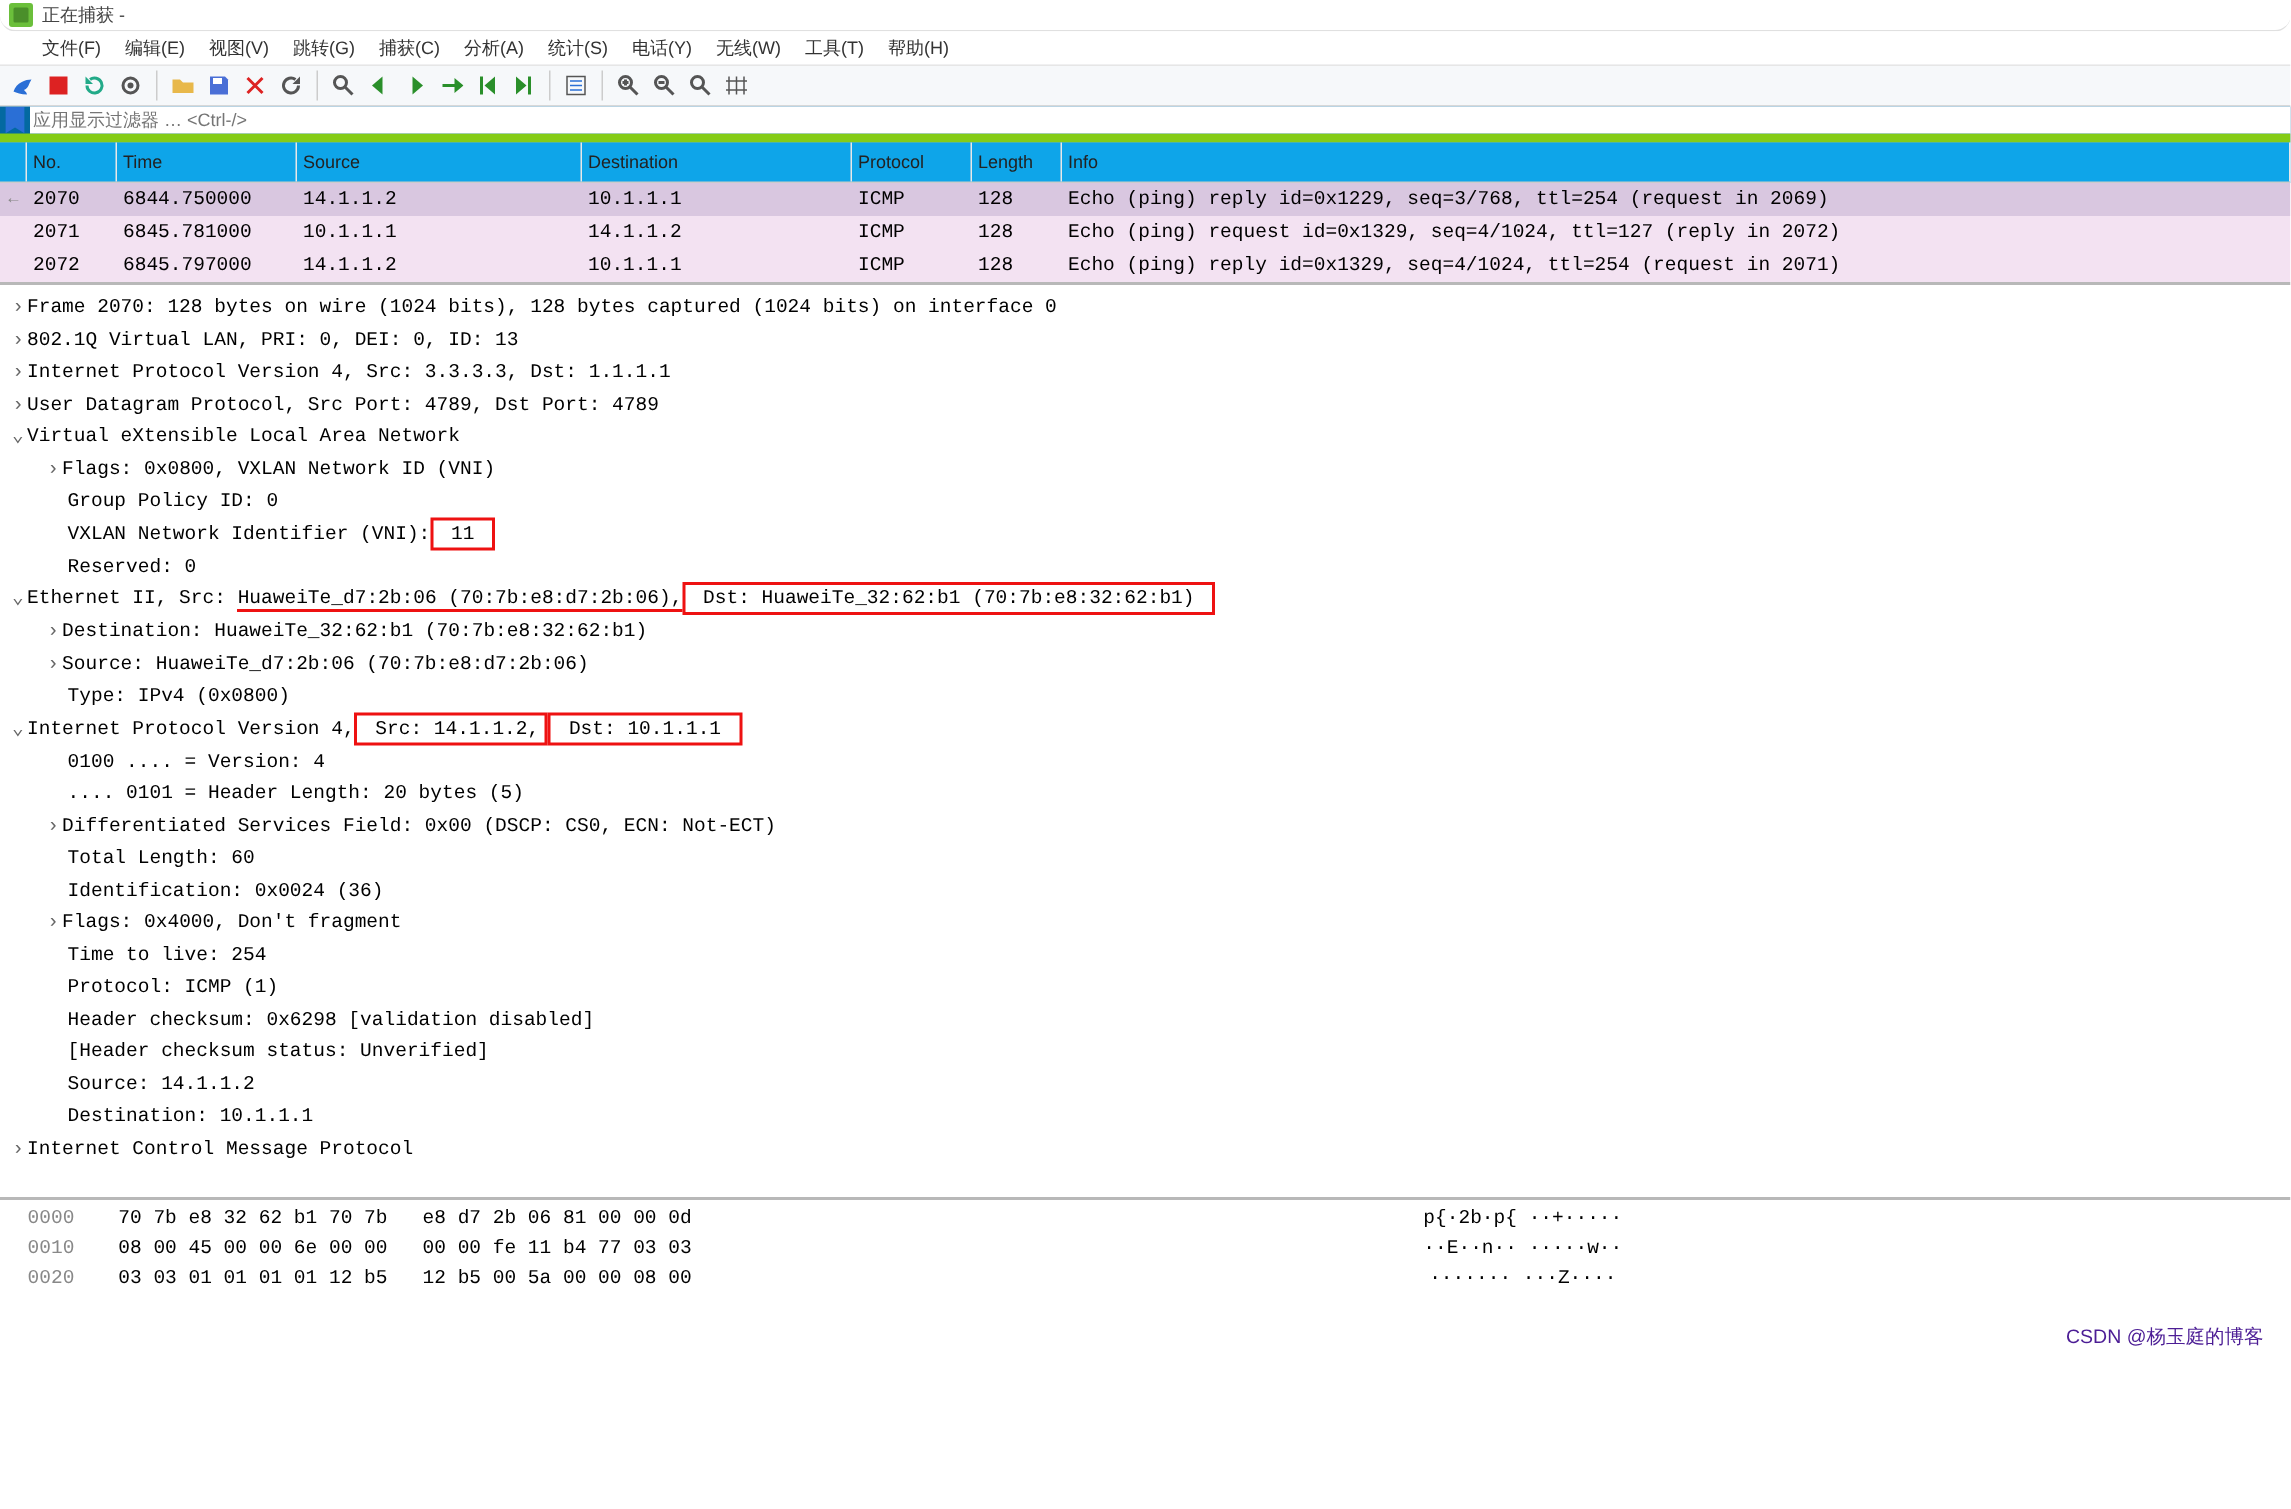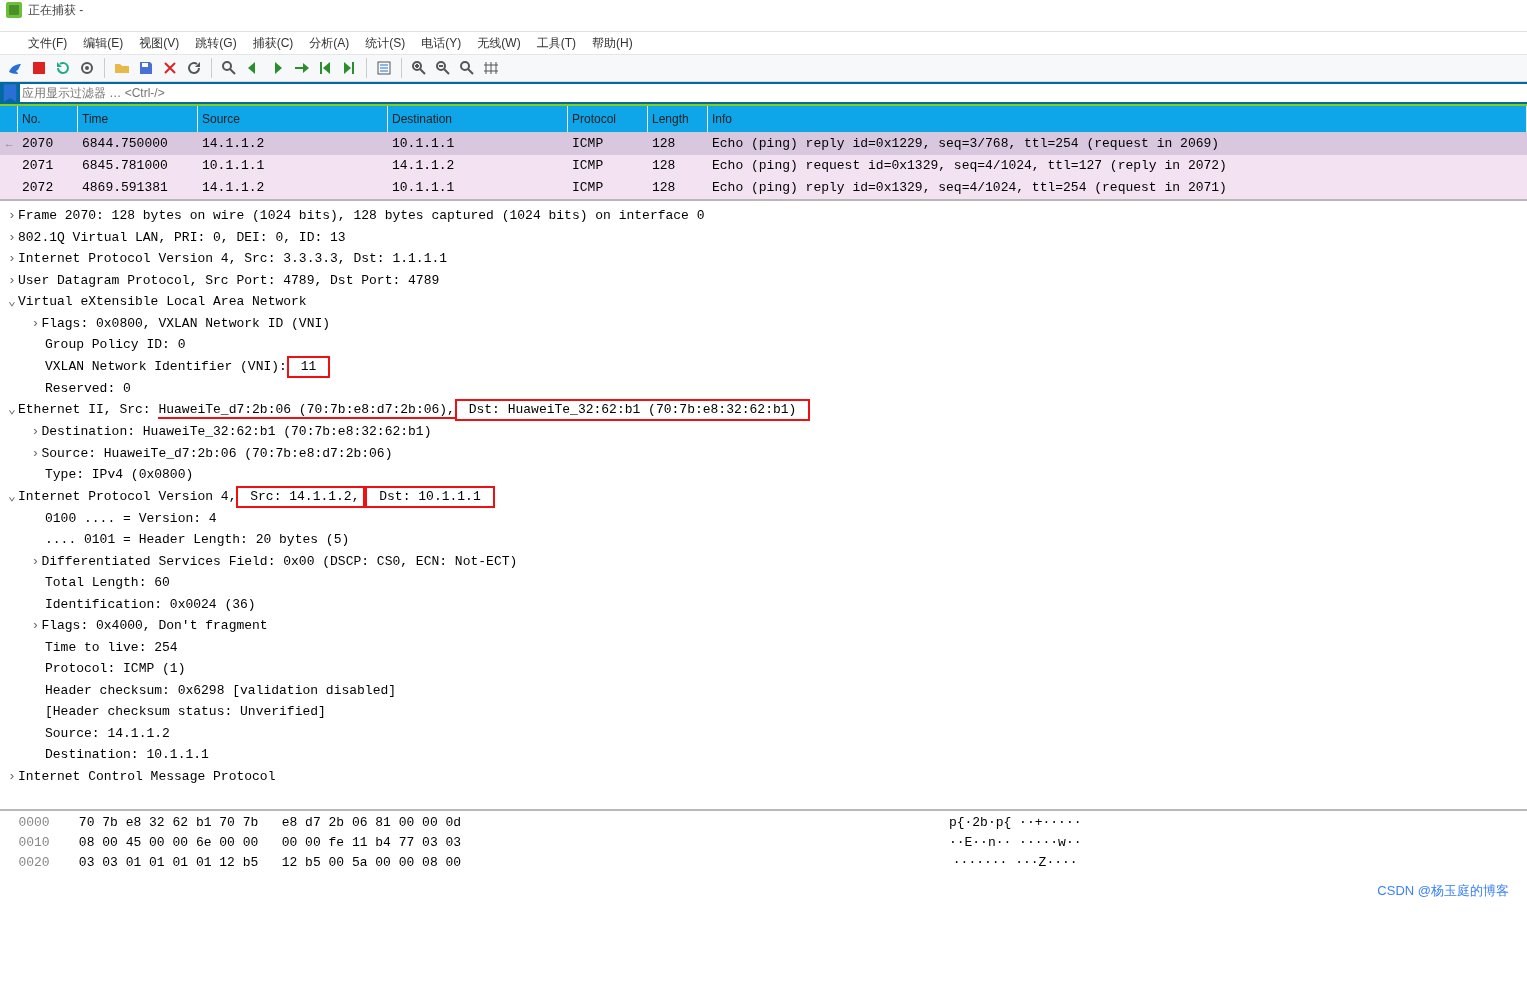--- a/index.html
+++ b/index.html
@@ -1,45 +1,45 @@
 <!DOCTYPE html>
 <html><head>
 <meta charset="utf-8">
 <style>
   * { box-sizing: border-box; margin: 0; padding: 0; }
   body { font-family: "Segoe UI", Tahoma, sans-serif; font-size: 12px; background: #fff; color: #000; width: 1527px; }
-  .titlebar { display: flex; align-items: flex-start; height: 32px; padding: 2px 6px; background: #fff; border-bottom: 1px solid #e0e0e0; }
+  .titlebar { display: flex; align-items: center; height: 21px; padding: 2px 6px; background: #fff; border-bottom: 1px solid #e0e0e0; border-radius: 12px; }
   .titlebar .app-icon { width: 16px; height: 16px; background: #6bbf3b; margin-right: 6px; border-radius: 2px; position:relative;}
   .titlebar .app-icon:after{content:"";position:absolute;left:3px;top:3px;width:10px;height:10px;background:#4a8f2a;border-radius:1px;}
   .titlebar .title { font-size: 12px; color: #444; }
   .menubar { display: flex; height: 22px; align-items: center; padding: 0 20px; background: #fff; }
   .menubar .menu-item { padding: 2px 8px; font-size: 12px; color: #333; cursor: default; }
   .toolbar { display: flex; height: 28px; align-items: center; padding: 2px 4px; background: #f6f8fa; border-top: 1px solid #e6e6e6; border-bottom: 1px solid #d8d8d8; gap: 2px; }
   .tb-btn { width: 22px; height: 22px; display: flex; align-items: center; justify-content: center; color: #555; cursor: pointer; border-radius: 2px; }
   .tb-btn svg { width:16px; height:16px; }
   .tb-sep { width: 1px; height: 20px; background: #ccc; margin: 0 4px; }
-  .filterbar { display: flex; align-items: center; height: 24px; border-bottom: 2px solid #84cc16; background: #0369a1; }
+  .filterbar { display: flex; align-items: center; height: 24px; border-bottom: 6px solid #84cc16; background: #0369a1; }
   .filterbar .filter-icon { width: 20px; display:flex; align-items:center; justify-content:center; color:#2a6fd6; }
   .filterbar input { flex: 1; border: none; outline: none; font-size: 12px; padding: 2px; color:#888; font-family:inherit;}
   .packet-header, .packet-row { display: grid; grid-template-columns: 18px 60px 120px 190px 180px 80px 60px 1fr; font-family: "Consolas","Courier New",monospace; font-size: 13px; line-height: 22px; }
   .packet-header { background: #0ea5e9; border-bottom: 1px solid #ccc; color: #222; font-family: "Segoe UI",sans-serif; font-size: 12px; }
   .packet-header > div { padding: 2px 4px; border-right: 1px solid #e8e8e8; white-space: nowrap; }
   .packet-row > div { padding: 0 4px; white-space: nowrap; overflow: hidden; }
   .packet-row.sel { background: #d9c7e0; }
   .packet-row.alt { background: #f3e2f2; }
   .arrow-cell { color: #888; font-size: 11px; text-align: center; }
   .pane { border-top: 2px solid #b8b8b8; padding: 4px 0; font-family: "Consolas","Courier New",monospace; font-size: 13px; line-height: 21.5px; overflow:hidden; }
   .tree-line { white-space: pre; padding-left: 6px; position: relative; }
   .caret { display:inline-block; width: 12px; text-align:center; color:#666; }
   .hlred { border: 2px solid #e11; padding: 0 4px; display: inline-block; line-height: 18px; }
   .uline-red { border-bottom: 2px solid #e11; }
   .hex-pane { border-top: 2px solid #b8b8b8; font-family: "Consolas","Courier New",monospace; font-size: 13px; line-height: 20px; padding: 2px 0; background:#fff;}
   .hex-row { display: grid; grid-template-columns: 60px 420px 1fr; white-space: pre; text-align: center; }
   .hex-addr { color: #888; padding-left: 8px; }
-  .watermark { position: absolute; right: 18px; bottom: 106px; color: #3b82f6; font-size: 13px; font-family: "Microsoft YaHei","Segoe UI",sans-serif; }
+  .watermark { position: absolute; right: 18px; bottom: 106px; color: #4c1d95; font-size: 13px; font-family: "Microsoft YaHei","Segoe UI",sans-serif; }
 </style>
 </head>
 <body>
 
 <div class="titlebar">
   <div class="app-icon"></div>
   <div class="title">正在捕获 -</div>
 </div>
 
 <div class="menubar" id="menubar">
@@ -204,21 +204,21 @@
       <div>6845.781000</div>
       <div>10.1.1.1</div>
       <div>14.1.1.2</div>
       <div>ICMP</div>
       <div>128</div>
       <div>Echo (ping) request  id=0x1329, seq=4/1024, ttl=127 (reply in 2072)</div>
     </div>
     <div class="packet-row alt">
       <div class="arrow-cell"></div>
       <div>2072</div>
-      <div>4869.591381</div>
+      <div>6845.797000</div>
       <div>14.1.1.2</div>
       <div>10.1.1.1</div>
       <div>ICMP</div>
       <div>128</div>
       <div>Echo (ping) reply    id=0x1329, seq=4/1024, ttl=254 (request in 2071)</div>
     </div>
   </div>
 
 <div class="pane">
   <div class="tree-line"><span class="caret">›</span><span>Frame 2070: 128 bytes on wire (1024 bits), 128 bytes captured (1024 bits) on interface 0</span></div>

